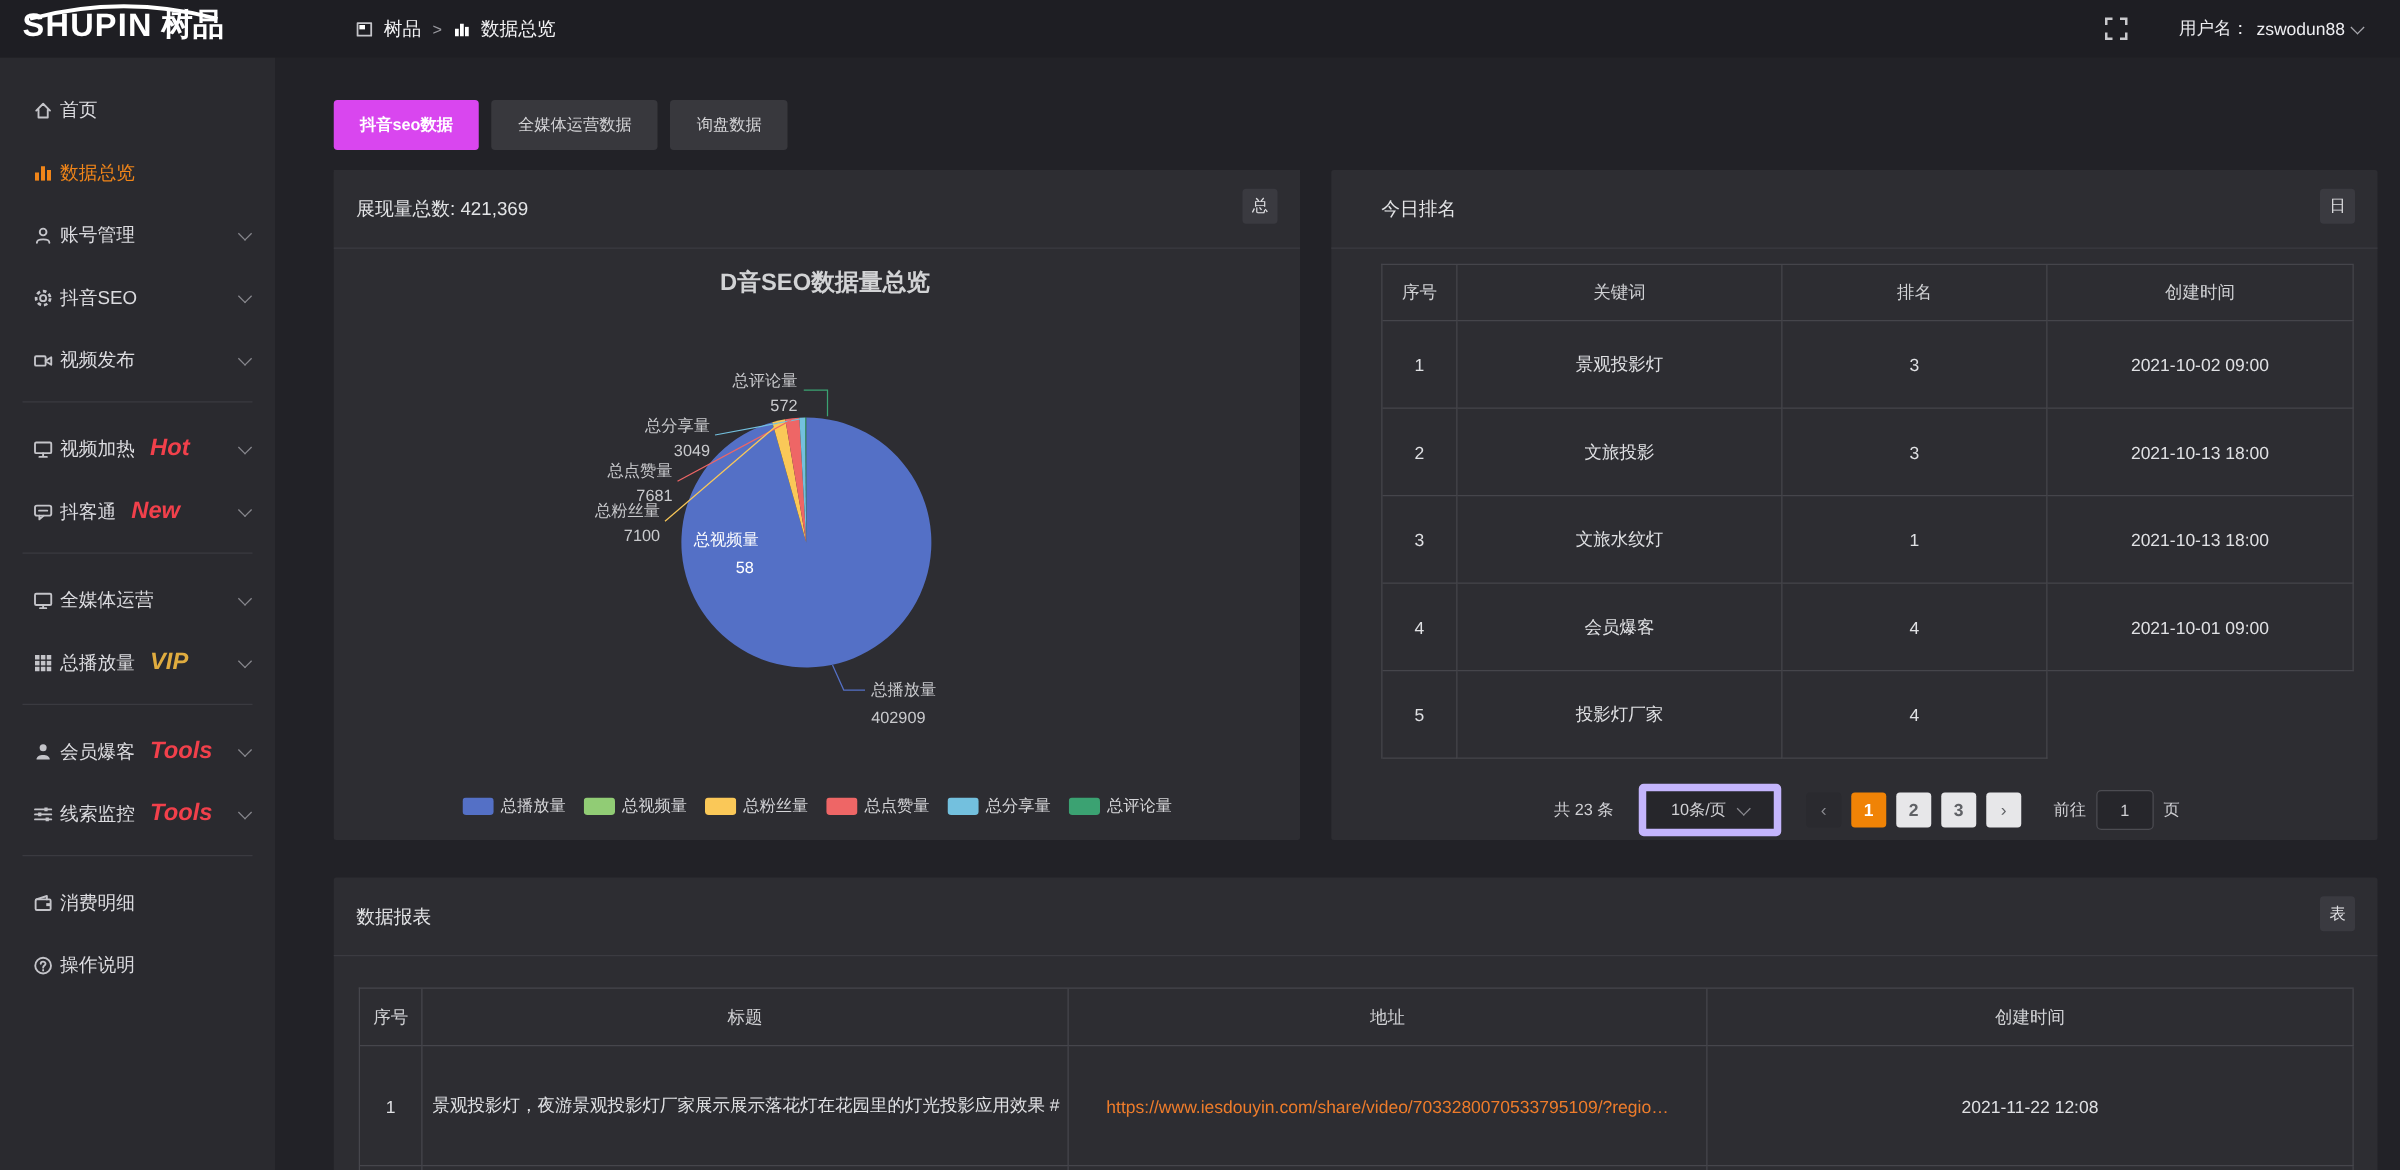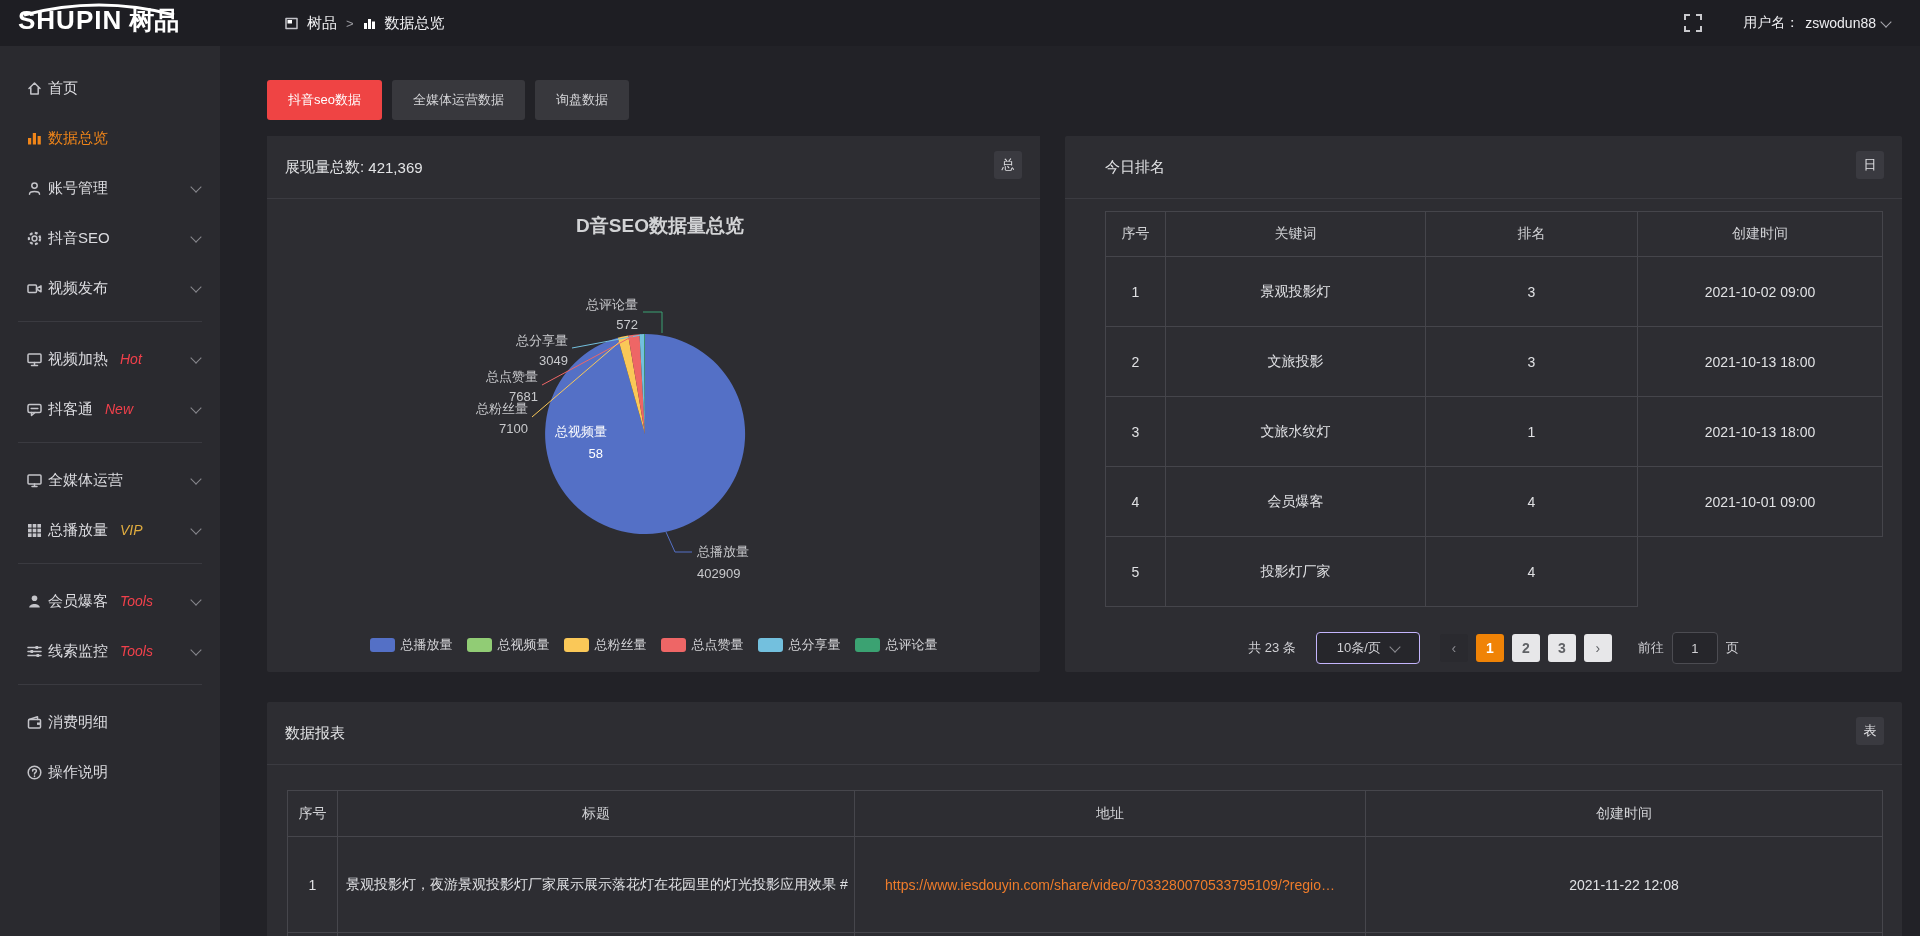--- a/index.html
+++ b/index.html
@@ -17,28 +17,28 @@
   .fs-btn{width:20px;height:20px;cursor:pointer}
   .user-menu{display:flex;align-items:center;gap:6px;font-size:14px;color:#ededf0;cursor:pointer}
   .chev{display:inline-block;width:7px;height:7px;border-right:1.5px solid #a8a8ae;border-bottom:1.5px solid #a8a8ae;transform:rotate(45deg);margin-top:-3px}
   
   #sidebar{position:absolute;left:0;top:46px;width:220px;height:890px;background:#2a2a2f}
   .side-pad{height:17px}
   .side-item{height:50px;display:flex;align-items:center;position:relative;cursor:pointer;font-size:15px;color:#dcdce0}
   .side-item .sicon{position:absolute;left:26px;width:17px;height:17px;display:flex;align-items:center}
   .side-item .slabel{margin-left:48px}
   .side-item.active{color:#f08519}
-  .badge{font-size:14px;font-weight:400;font-style:italic;margin-left:12px}
+  .badge{font-size:19px;font-weight:700;font-style:italic;margin-left:12px}
   .badge.red{color:#f1404b}.badge.gold{color:#e0ac3f}
   .side-item .chev{position:absolute;right:20px;border-color:#87878d}
   .side-div{height:1px;background:#3a3a40;margin:8px 18px 12px 18px}
   
   #tabs{position:absolute;left:267px;top:80px;display:flex;gap:10px}
   .tab{height:40px;line-height:40px;padding:0 21px;font-size:13px;border-radius:3px;cursor:pointer;background:#38383d;color:#d5d5d8}
-  .tab.active{background:#ef4444;color:#fff;font-weight:400}
+  .tab.active{background:#d946ef;color:#fff;font-weight:700}
   
   .panel{position:absolute;background:#2d2d32;border-radius:2px}
   .panel-head{position:absolute;left:0;top:0;right:0;height:62px}
   .panel-title{position:absolute;left:18px;top:0;height:62px;display:flex;align-items:center;font-size:15px;color:#e3e4e6}
   .panel-div{position:absolute;left:0;right:0;top:62px;height:1px;background:#3b3b41}
   .corner-btn{position:absolute;right:18px;top:15px;width:28px;height:28px;background:#3a3a40;color:#e0e0e3;
               font-size:13px;display:flex;align-items:center;justify-content:center;border-radius:3px;cursor:pointer}
   #panel-chart{left:267px;top:136px;width:773px;height:536px}
   #panel-rank{left:1065px;top:136px;width:837px;height:536px}
   #panel-report{left:267px;top:702px;width:1635px;height:300px}
@@ -48,21 +48,21 @@
   #chart-legend{position:absolute;left:0;right:0;top:500px;display:flex;justify-content:center;align-items:center;gap:14px}
   .lg-item{display:flex;align-items:center;gap:6px;font-size:13px;color:#d6d6d9;cursor:pointer}
   
   .rk-table{position:absolute;left:40px;top:75px;width:777px;display:grid;grid-template-columns:60px 260px 212px 245px;
             border-top:1px solid #45454b;border-left:1px solid #45454b}
   .rk-table .c{border-right:1px solid #45454b;border-bottom:1px solid #45454b;display:flex;align-items:center;justify-content:center}
   .rk-table .h{height:44px;font-size:14px;color:#d0d1d4}
   .rk-table .d{height:69px;font-size:14px;color:#e0e1e4}
   
   #pager{position:absolute;left:40px;top:494px;width:777px;height:36px;display:flex;align-items:center;justify-content:center;gap:8px;font-size:13px;color:#d0d0d4}
-  .pg-select{width:102px;height:30px;background:#26262b;border:1px solid #c4b5fd;border-radius:4px;display:flex;align-items:center;justify-content:center;gap:10px;cursor:pointer;margin:0 12px}
+  .pg-select{width:102px;height:30px;background:#26262b;border:6px solid #c4b5fd;border-radius:4px;display:flex;align-items:center;justify-content:center;gap:10px;cursor:pointer;margin:0 12px}
   .pg-select .chev{border-color:#8a8a90}
   .pg-btn{min-width:28px;height:28px;border-radius:3px;display:flex;align-items:center;justify-content:center;font-size:14px;cursor:pointer}
   .pg-prev{background:#2a2a2f;color:#8a8a90}
   .pg-page{background:#e7e7e9;color:#606266;font-weight:700}
   .pg-page.active{background:#f08306;color:#fff}
   .pg-next{background:#e7e7e9;color:#606266}
   #goto-label{margin-left:18px}
   #goto-input{width:40px;height:28px;background:#26262b;border:1px solid #4c4c52;border-radius:4px;color:#d0d0d4;text-align:center;font-size:13px;font-family:inherit}
   
   .rp-table{position:absolute;left:20px;top:88px;width:1595px;display:grid;grid-template-columns:50px 517px 511px 517px;

